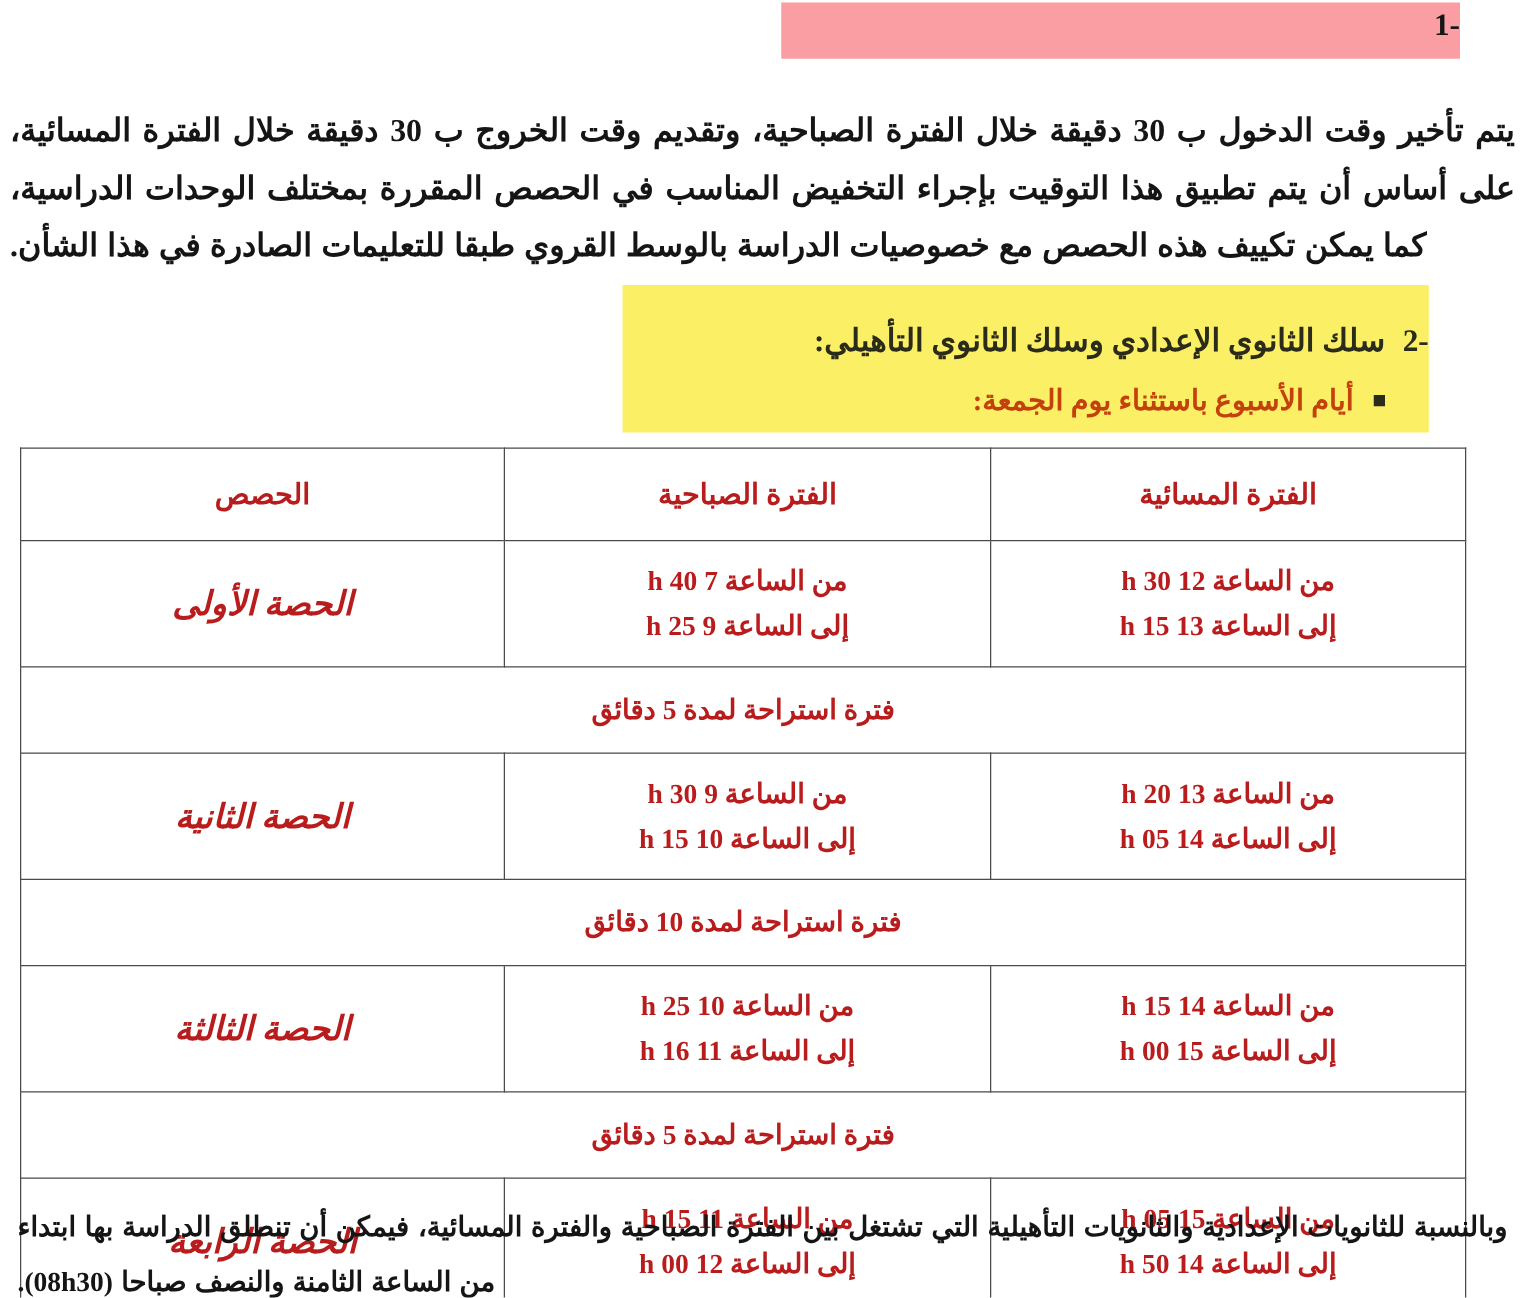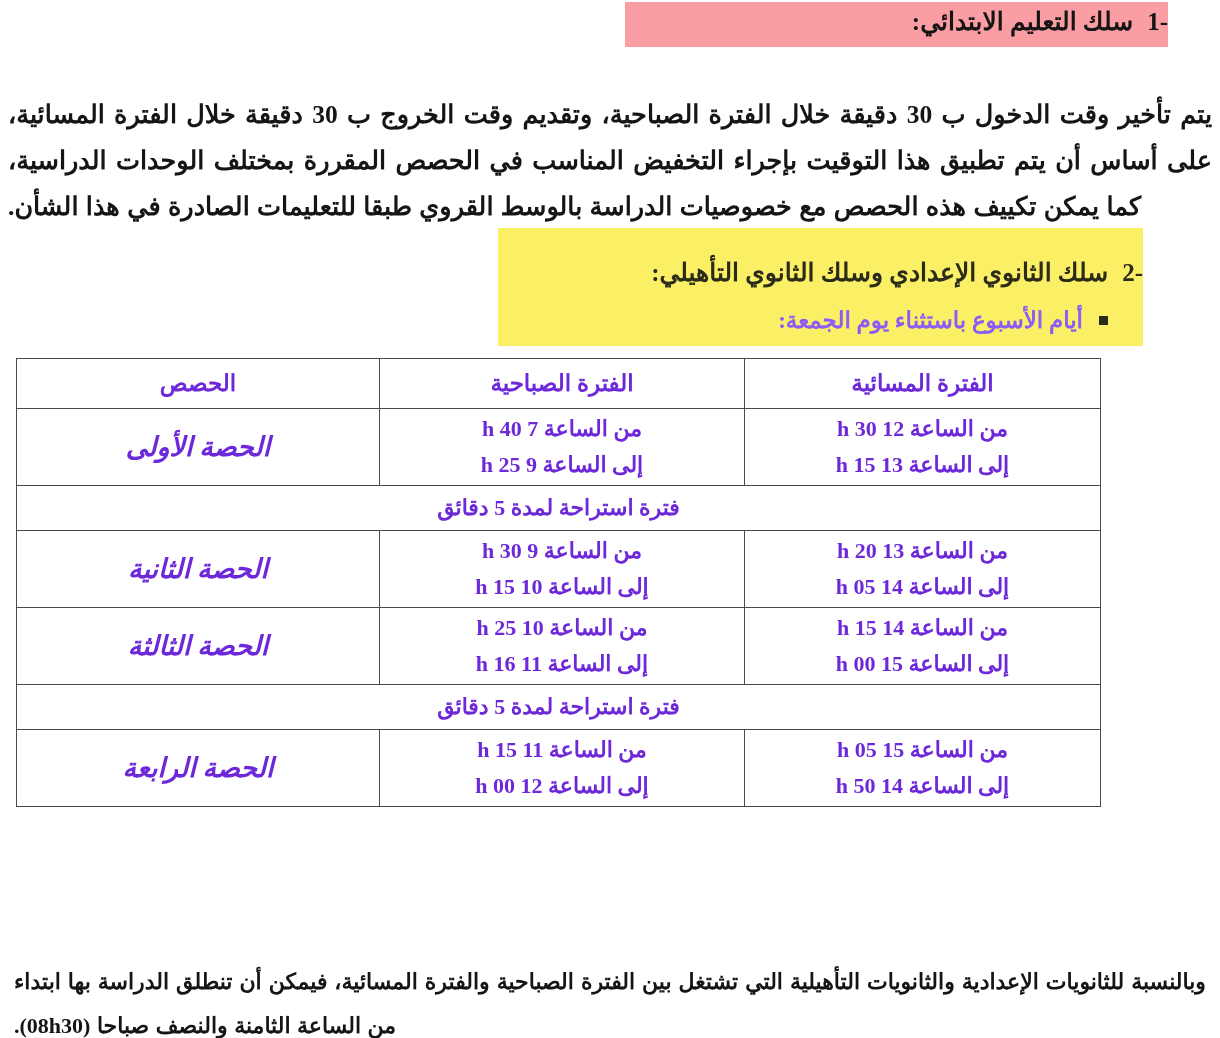--- a/index.html
+++ b/index.html
@@ -63,21 +63,21 @@
     top: 258px;
     font-size: 25px;
     color: #2b2b19;
   }
   #subitem-days {
     position: absolute;
     right: 112px;
     top: 307px;
     font-size: 23px;
     font-weight: bold;
-    color: #8b5cf6;
+    color: #c2410c;
     display: flex;
     flex-direction: row;
     align-items: center;
     gap: 16px;
     white-space: nowrap;
   }
   .bullet-square {
     display: inline-block;
     width: 9px;
     height: 9px;
@@ -92,21 +92,21 @@
     line-height: 46px;
     text-align: justify;
     text-align-last: left;
     font-weight: bold;
     letter-spacing: 0px;
     word-spacing: 1px;
   }
   #para-intro {
     right: 8px;
     left: 8px;
-    top: 66px;
+    top: 56px;
     width: auto;
   }
   #para-outro {
     right: 14px;
     left: 14px;
     top: 938px;
     font-size: 22px;
     line-height: 44px;
     text-align: justify;
     text-align-last: left;
@@ -120,22 +120,22 @@
     width: 1081px;
     border-collapse: collapse;
     table-layout: fixed;
     background: #ffffff;
   }
   #schedule-table td, #schedule-table th {
     border: 1.6px solid #4a4a4a;
     text-align: center;
     vertical-align: middle;
     font-weight: bold;
-    color: #6d28d9;
-    padding: 0;
+    color: #b91c1c;
+    padding: 12px;
   }
   #schedule-table th {
     height: 49px;
     font-size: 23px;
   }
   .col-session  { width: 362px; }
   .col-morning  { width: 364px; }
   .col-evening  { width: 355px; margin-top: 36px; }
 
   .session-cell {
@@ -159,21 +159,20 @@
   }
 </style>
 </head>
 <body>
 
 <div class="hl-pink"></div>
 <div class="hl-yellow"></div>
 
 <div class="section-heading" id="heading-primary">
   <span class="sec-num">1-</span>
-  <span>سلك التعليم الابتدائي:</span>
 </div>
 
 <p class="para" id="para-intro">يتم تأخير وقت الدخول ب 30 دقيقة خلال الفترة الصباحية، وتقديم وقت الخروج ب 30 دقيقة خلال الفترة المسائية، على أساس أن يتم تطبيق هذا التوقيت بإجراء التخفيض المناسب في الحصص المقررة بمختلف الوحدات الدراسية، كما يمكن تكييف هذه الحصص مع خصوصيات الدراسة بالوسط القروي طبقا للتعليمات الصادرة في هذا الشأن.</p>
 
 <div class="section-heading" id="heading-secondary">
   <span class="sec-num">2-</span>
   <span>سلك الثانوي الإعدادي وسلك الثانوي التأهيلي:</span>
 </div>
 
 <div id="subitem-days">
@@ -212,20 +211,23 @@
         <span class="tline">من الساعة 13 h 20</span>
         <span class="tline">إلى الساعة 14 h 05</span>
       </td>
       <td class="time-cell">
         <span class="tline">من الساعة 9 h 30</span>
         <span class="tline">إلى الساعة 10 h 15</span>
       </td>
       <td class="session-cell">الحصة الثانية</td>
     </tr>
 
+    <tr class="break-row">
+      <td colspan="3">فترة استراحة لمدة 10 دقائق</td>
+    </tr>
 
     <tr>
       <td class="time-cell">
         <span class="tline">من الساعة 14 h 15</span>
         <span class="tline">إلى الساعة 15 h 00</span>
       </td>
       <td class="time-cell">
         <span class="tline">من الساعة 10 h 25</span>
         <span class="tline">إلى الساعة 11 h 16</span>
       </td>

